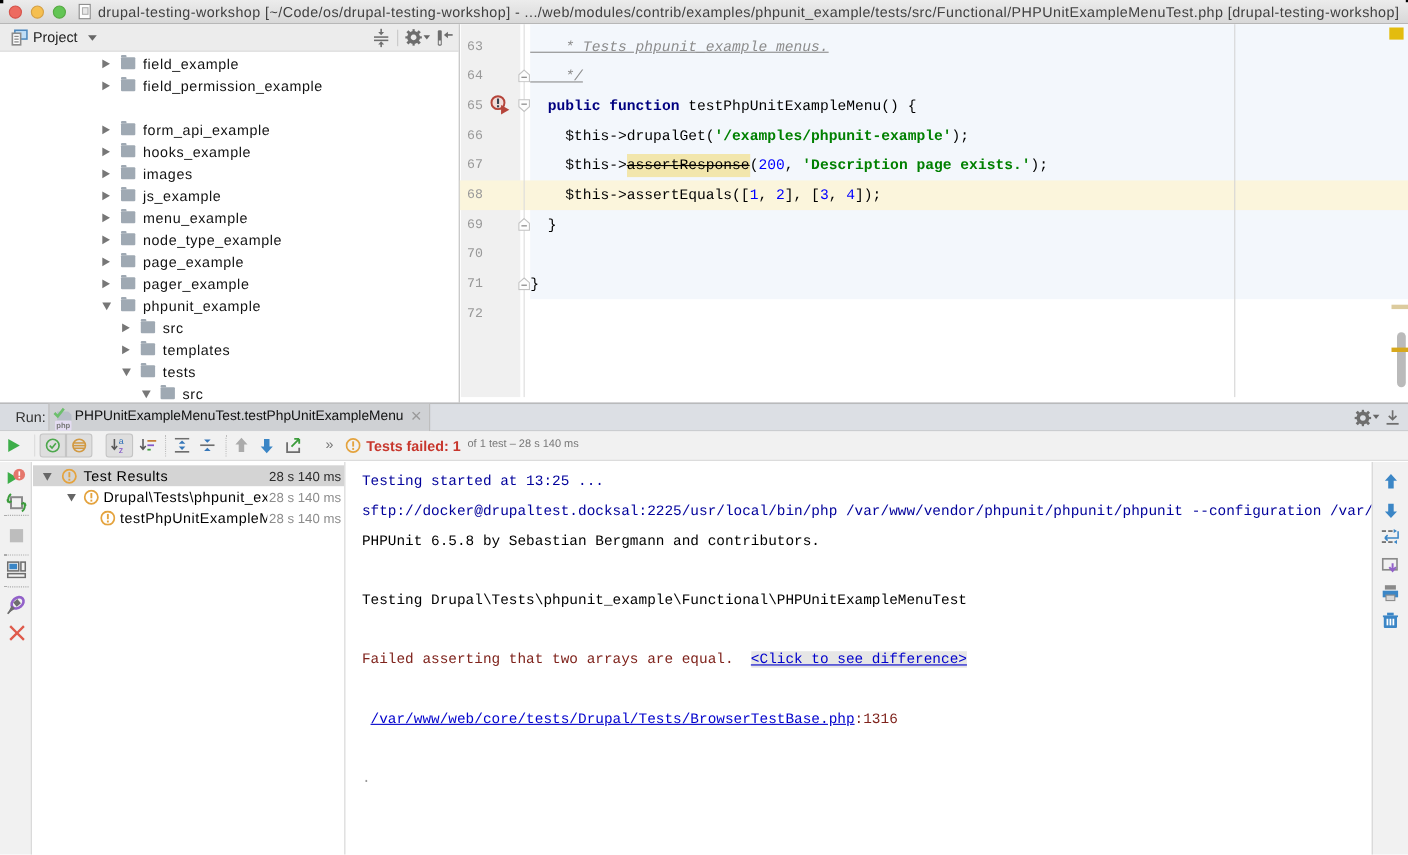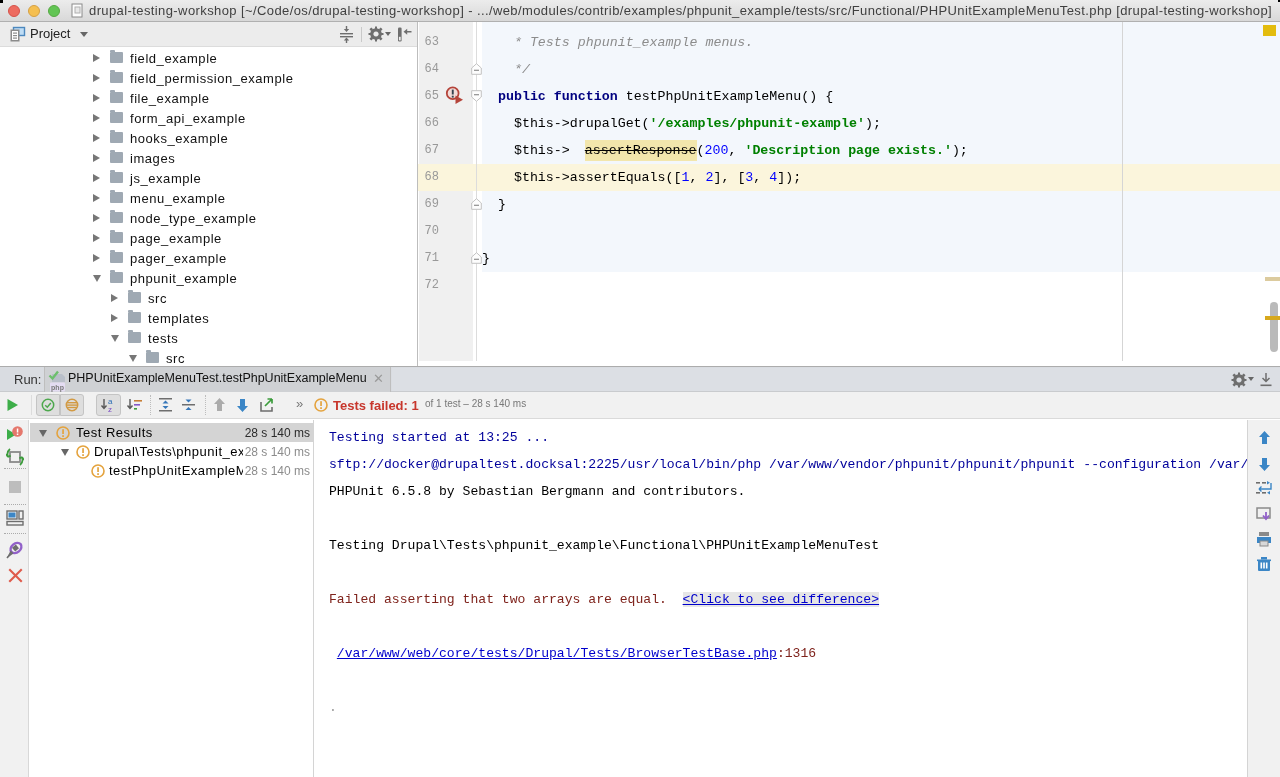--- a/index.html
+++ b/index.html
@@ -23,22 +23,22 @@
 #editor { left:417px; top:22px; width:986px; height:344px; background:#fff; border-left:1px solid #BDBDBD; }
 #gutter { position:absolute; left:1px; top:0; width:54px; height:339px; background:#F0F0F0; }
 .lnum { position:absolute; right:34px; font-size:12px; line-height:27px; font-family:"Liberation Mono",monospace; color:#999999; text-align:right; }
 #bluebg { position:absolute; left:64px; top:0; width:799px; height:250px; background:#F3F7FC; }
 #caretrow { position:absolute; left:0px; top:142px; width:863px; height:27px; background:#FBF5DC; }
 #marginline { position:absolute; left:704px; top:0; width:1px; height:339px; background:#D5D5D5; }
 .cline { position:absolute; left:64px; height:27px; font:13.3px "Liberation Mono",monospace; line-height:27px; white-space:pre; color:#000; }
 .kw { color:#000080; font-weight:bold;font-family:Liberation Mono, monospace; }
 .str { color:#008000; font-weight:bold; }
 .num { color:#0000FF; }
-.cm { color:#8C8C8C; font-style:italic; }
-.dep { background:#F2E6AC; text-decoration:line-through; padding:3px 0;margin-left:15px; }
+.cm { color:#8C8C8C; font-style:italic;text-decoration:underline; }
+.dep { background:#F2E6AC; text-decoration:line-through; padding:3px 0; }
 
 #runbar { left:0; top:366px; width:1280px; height:26px; background:#D9DCE1; border-top:1px solid #ACACAC; }
 #runtab { position:absolute; left:44px; top:0px; width:347px; height:25px; background:#CFD1D4; border-left:1px solid #BEBEBE; border-right:1px solid #BEBEBE; }
 #toolrow { left:0; top:392px; width:1280px; height:27px; background:#F1F1F1; border-bottom:1px solid #DADADA; }
 #runleft { left:0; top:420px; width:29px; height:357px; background:#F1F1F1; border-right:1px solid #D8D8D8; }
 #testtree { left:30px; top:420px; width:283px; height:357px; background:#fff; }
 #console { left:313px; top:420px; width:934px; height:357px; background:#fff; border-left:1px solid #D4D4D4; overflow:hidden; }
 #runright { left:1247px; top:420px; width:33px; height:357px; background:#F1F1F1; border-left:1px solid #D4D4D4; }
 .conline { position:absolute; font:13.1px "Liberation Mono",monospace; line-height:27px; white-space:pre; height:27px; }
 .link { color:#0000CC; text-decoration:underline; }
@@ -105,25 +105,20 @@
 <div class="abs" id="ptree">
   <div class="trow" style="top:0px">
       <div class="arrow-r" style="left:93px"></div>
       <div class="folder" style="left:110px"></div>
       <div class="lbl" style="left:130px">field_example</div>
     </div>
   <div class="trow" style="top:20px">
       <div class="arrow-r" style="left:93px"></div>
       <div class="folder" style="left:110px"></div>
       <div class="lbl" style="left:130px">field_permission_example</div>
-    </div>
-  <div class="trow" style="top:40px">
-      <div class="arrow-r" style="left:93px"></div>
-      <div class="folder" style="left:110px"></div>
-      <div class="lbl" style="left:130px">file_example</div>
     </div>
   <div class="trow" style="top:60px">
       <div class="arrow-r" style="left:93px"></div>
       <div class="folder" style="left:110px"></div>
       <div class="lbl" style="left:130px">form_api_example</div>
     </div>
   <div class="trow" style="top:100px">
       <div class="arrow-r" style="left:93px"></div>
       <div class="folder" style="left:110px"></div>
       <div class="lbl" style="left:130px">images</div>

